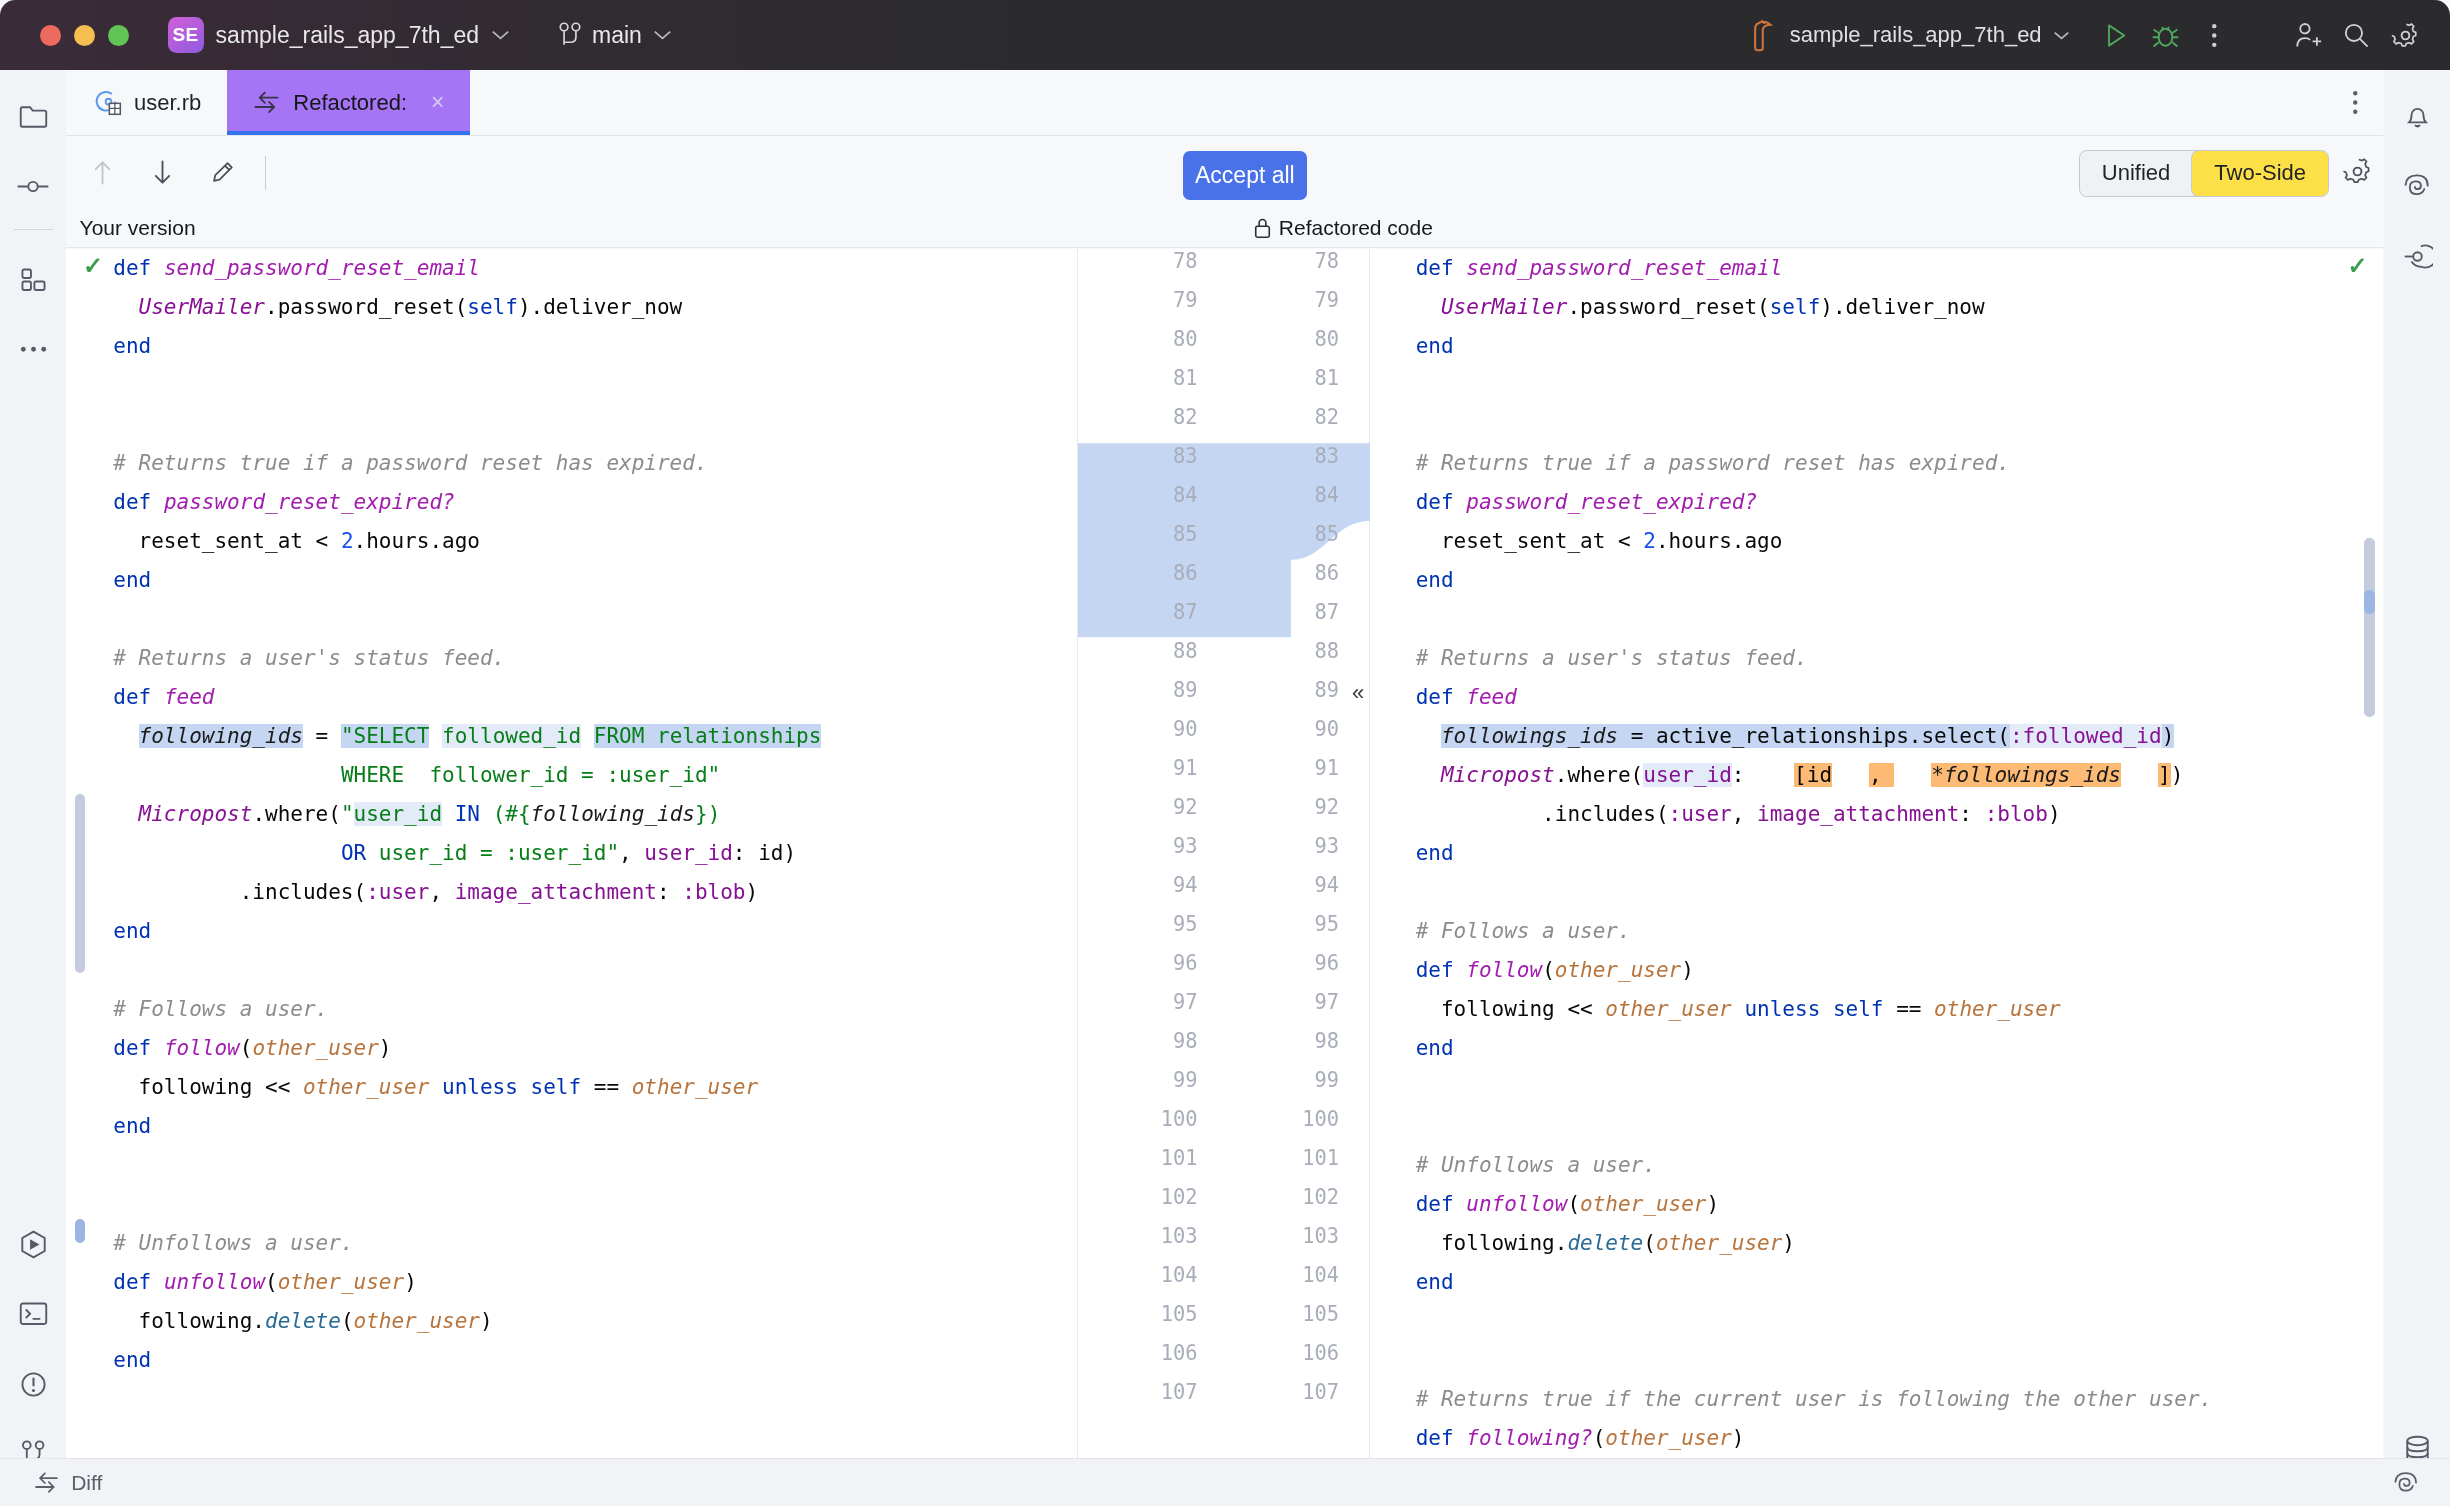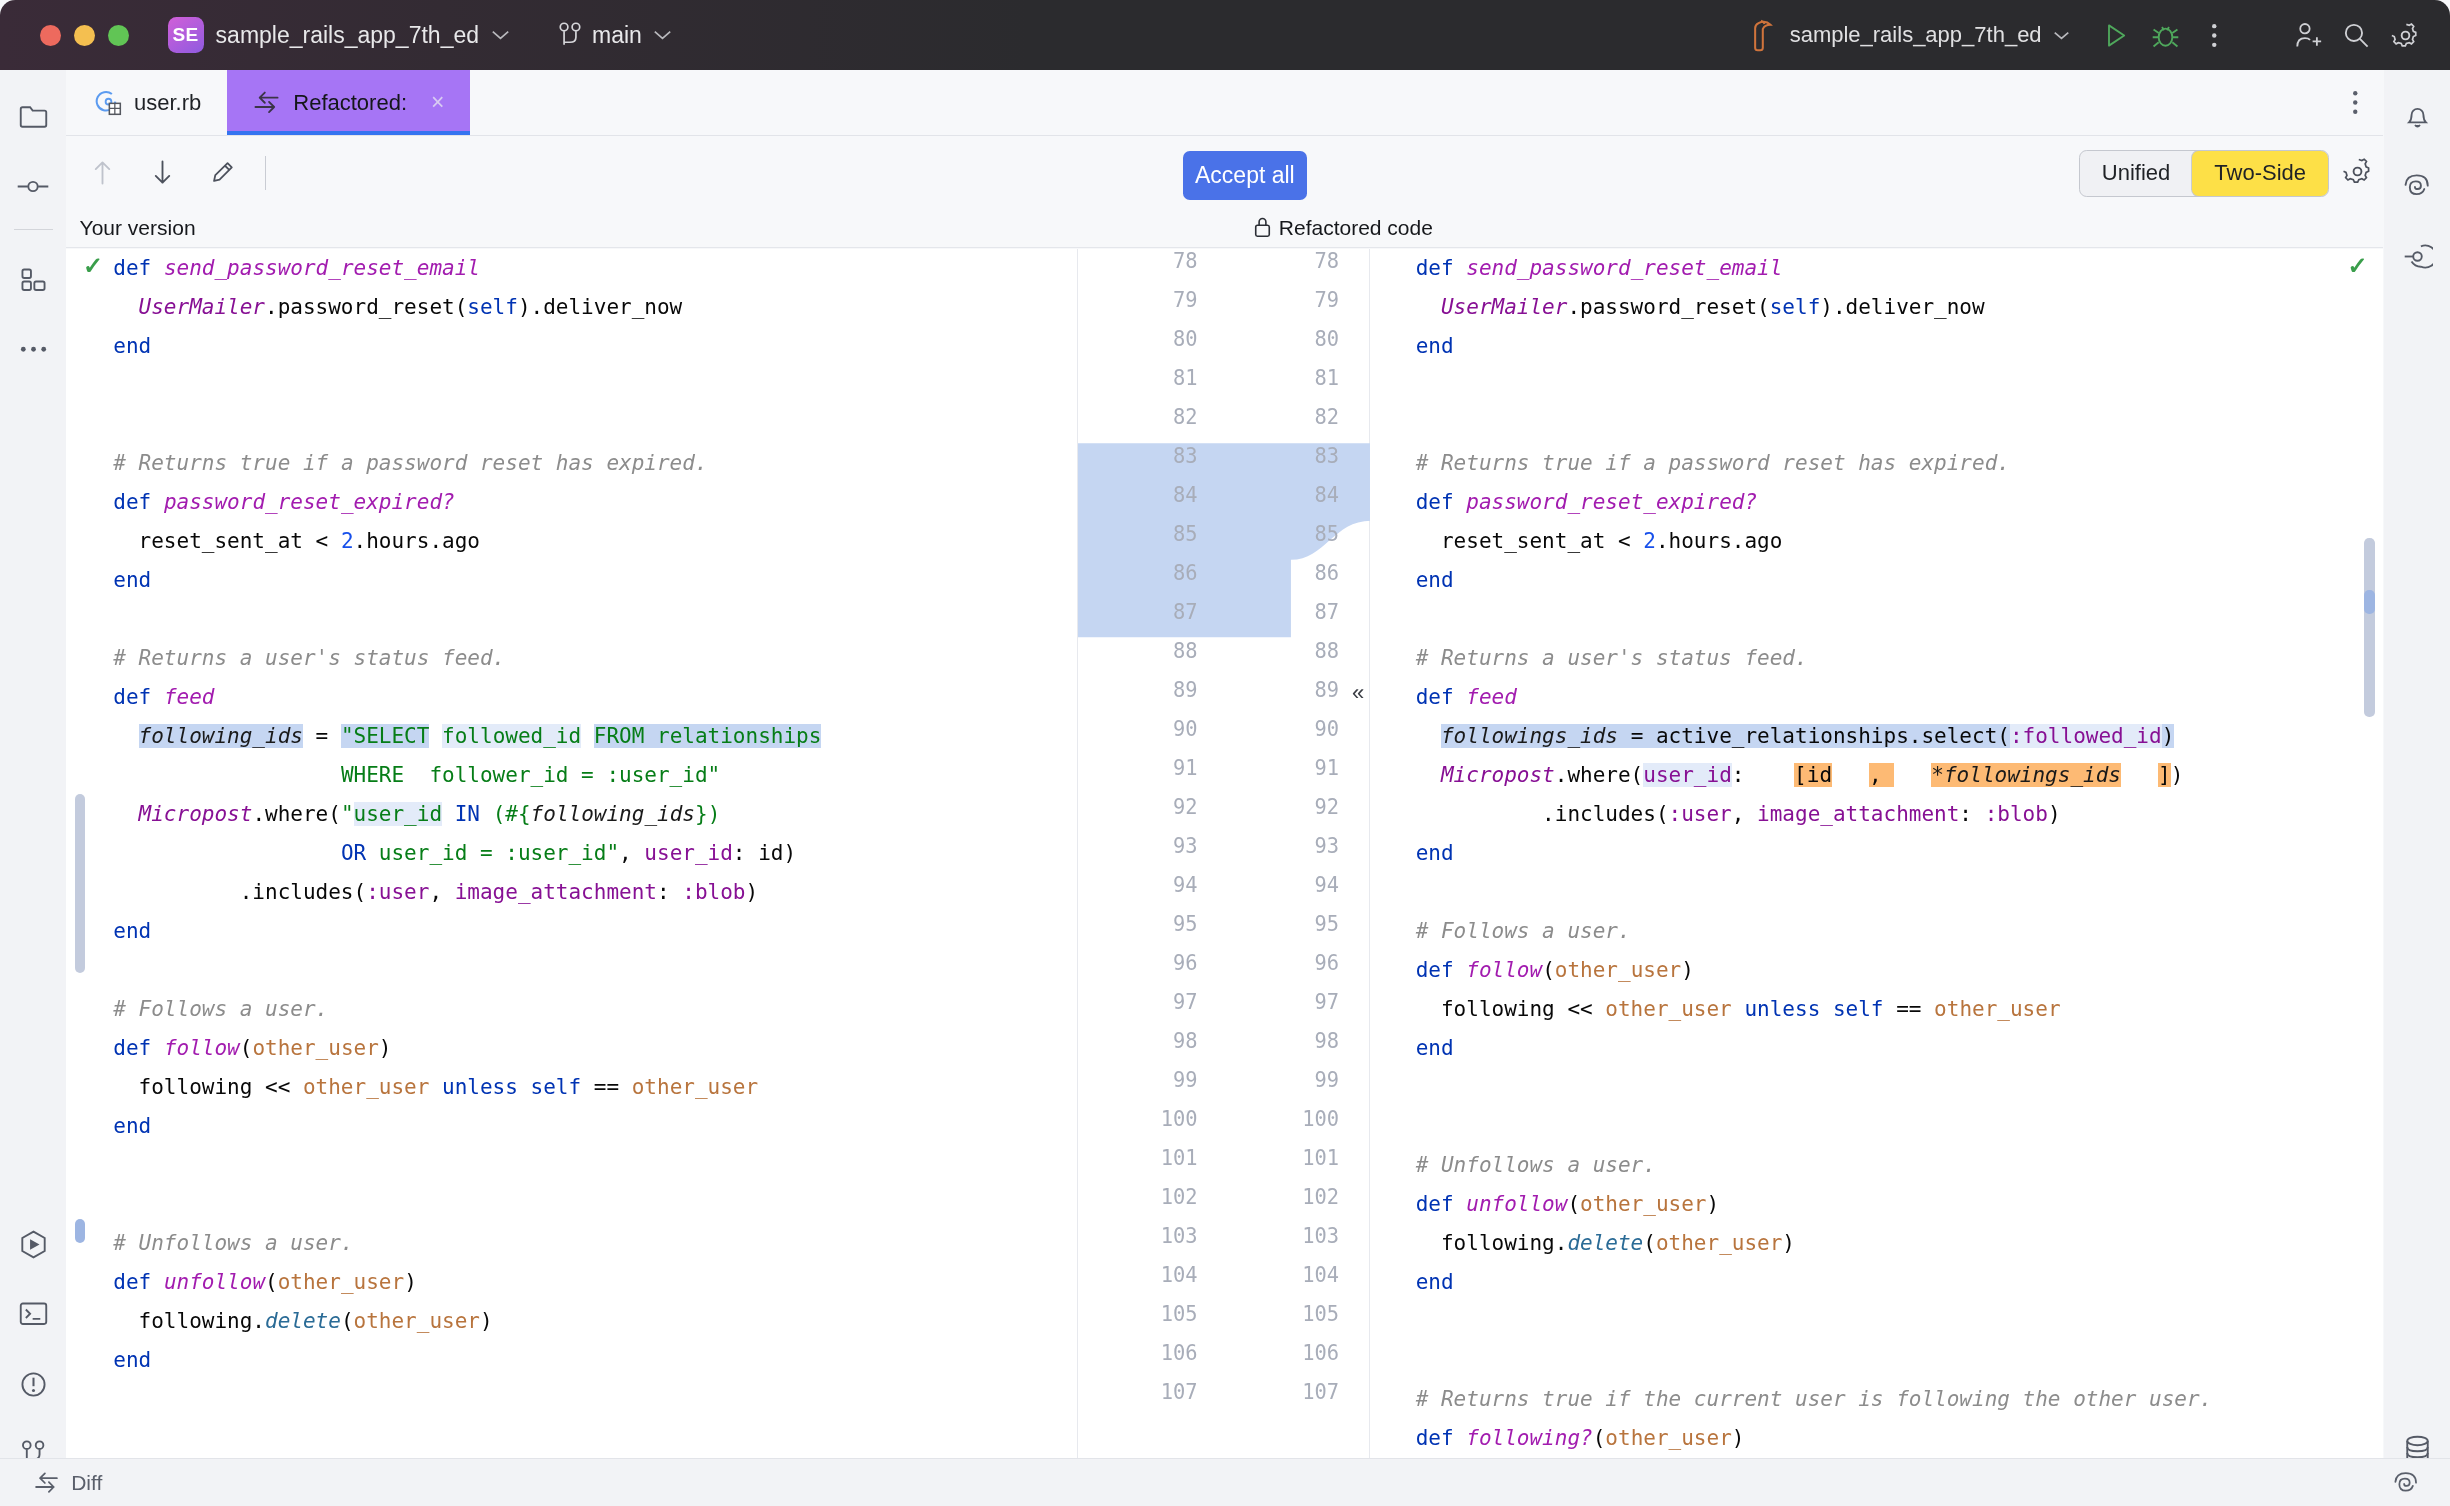--- a/index.html
+++ b/index.html
@@ -116,21 +116,21 @@
   .seg-gear { position: absolute; right: 78px; top: 157px; cursor: pointer; }
 
   
   .panehead {
     position: absolute; left: 66px; top: 209px; width: 2317px; height: 39px;
     background: #f7f8fa; border-bottom: 0.9px solid #e4e6eb;
   }
   .ph-left { position: absolute; left: 13.6px; top: 6.8px; font-size: 21px; color: #16181c; }
   .ph-right {
     position: absolute; left: 1187px; top: 6.8px; font-size: 21px; color: #16181c;
-    display: flex; align-items: flex-start; gap: 6.8px;
+    display: flex; align-items: center; gap: 6.8px;
   }
 
   
   .diffbody {
     position: absolute; left: 66px; top: 249px; width: 2317px; height: 1210px;
     background: #ffffff; overflow: hidden;
   }
   .pane {
     position: absolute; top: 0; height: 1210px; overflow: hidden; background:#fff;
   }
@@ -149,21 +149,21 @@
   .pane-right .ln-txt { left: 20.4px; }
 
   
   .kw   { color: #0033b3; }
   .def  { color: #a21caf; font-style: italic; text-align: right; }
   .cls  { color: #871094; font-style: italic; }
   .cmt  { color: #8c8c8c; font-style: italic; }
   .str  { color: #067d17; }
   .num  { color: #1750eb; }
   .sym  { color: #871094; }
-  .arg  { color: #b8743d; }
+  .arg  { color: #b8743d; font-style: italic; }
   .mth  { color: #2a6b96; font-style: italic; }
   .pln  { color: #080808; }
   .localv { color: #1a1a1a; font-style: italic; }
 
   
   .r-mod  { background: #e8eefc; }
   .r-del  { background: #d8d8d8; }
   .r-modb { background: #c5d6f2; }
   .w-mod  { background: #c5d6f2; }
   .w-ins  { background: #fdba74; margin-left: 37px; }

